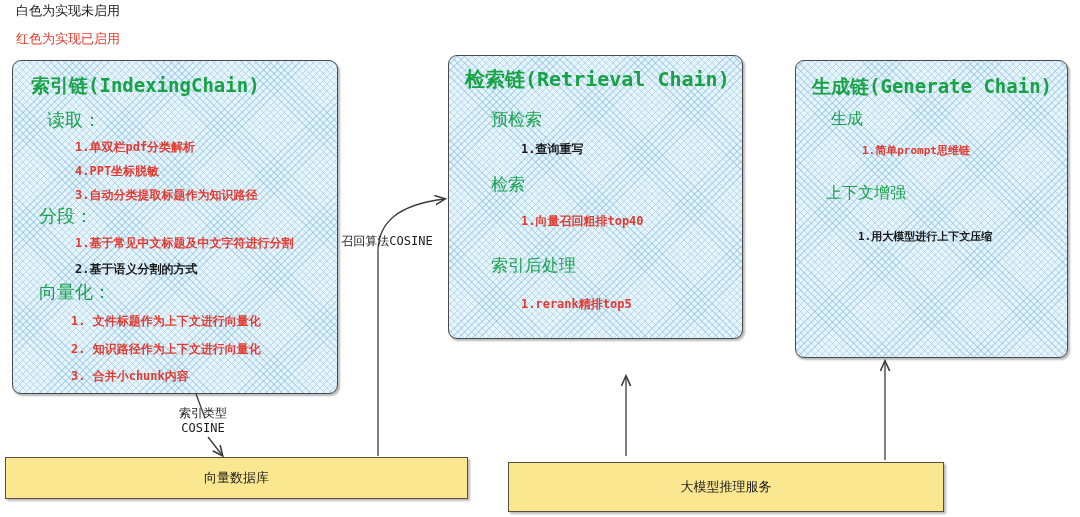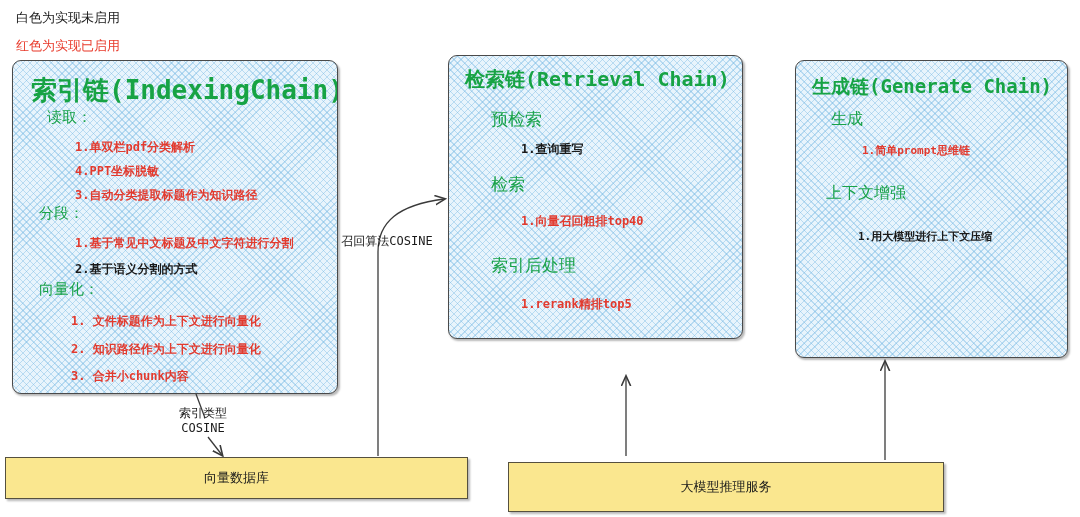--- a/index.html
+++ b/index.html
@@ -3,21 +3,21 @@
 <meta charset="utf-8">
 <style>
   html,body{margin:0;padding:0;}
   body{
     width:1080px;height:517px;background:#ffffff;position:relative;overflow:hidden;
     font-family:"Liberation Sans","DejaVu Sans",sans-serif;
   }
   #stage{position:absolute;left:0;top:0;width:1080px;height:517px;}
 
   
-  .legend{position:absolute;font-size:13px;line-height:1;white-space:nowrap;margin-top:7px;}
+  .legend{position:absolute;font-size:13px;line-height:1;white-space:nowrap;}
   .legend-white{left:16px;top:4px;color:#1a1a1a;}
   .legend-red{left:16px;top:32px;color:#e8392a;}
 
   
   .chain-box{
     position:absolute;
     border:1.6px solid #4a4a4a;
     border-radius:9px;
     background-color:#e8f4fc;
     background-image:
@@ -31,36 +31,36 @@
   #box-retrieval{left:448px;top:55px;width:295px;height:284px;}
   #box-generate{left:795px;top:60px;width:273px;height:298px;}
 
   .chain-title{
     position:absolute;
     color:#17a344;
     font-family:"DejaVu Sans Mono","Liberation Mono",monospace;
     font-weight:bold;
     white-space:nowrap;
   }
-  #box-indexing .chain-title{left:18px;top:12px;font-size:26px;}
+  #box-indexing .chain-title{left:18px;top:12px;font-size:19px;}
   #box-retrieval .chain-title{left:16px;top:10px;font-size:20px;}
   #box-generate .chain-title{left:16px;top:13px;font-size:19px;}
 
   .sec-head{
     position:absolute;color:#19a249;white-space:nowrap;font-weight:500;
   }
   .item{
     position:absolute;white-space:nowrap;font-weight:bold;
     font-family:"DejaVu Sans Mono","Liberation Mono",monospace;
   }
   .item.red{color:#e23a2e;}
   .item.black{color:#1a1a1a;}
 
   
-  #box-indexing .sec-head{font-size:15px;}
+  #box-indexing .sec-head{font-size:18px;}
   #box-indexing .item{font-size:12px;}
 
   
   #box-retrieval .sec-head{font-size:17px;}
   #box-retrieval .item{font-size:12px;}
 
   
   #box-generate .sec-head{font-size:16px;}
   #box-generate .item{font-size:11px;}
 

